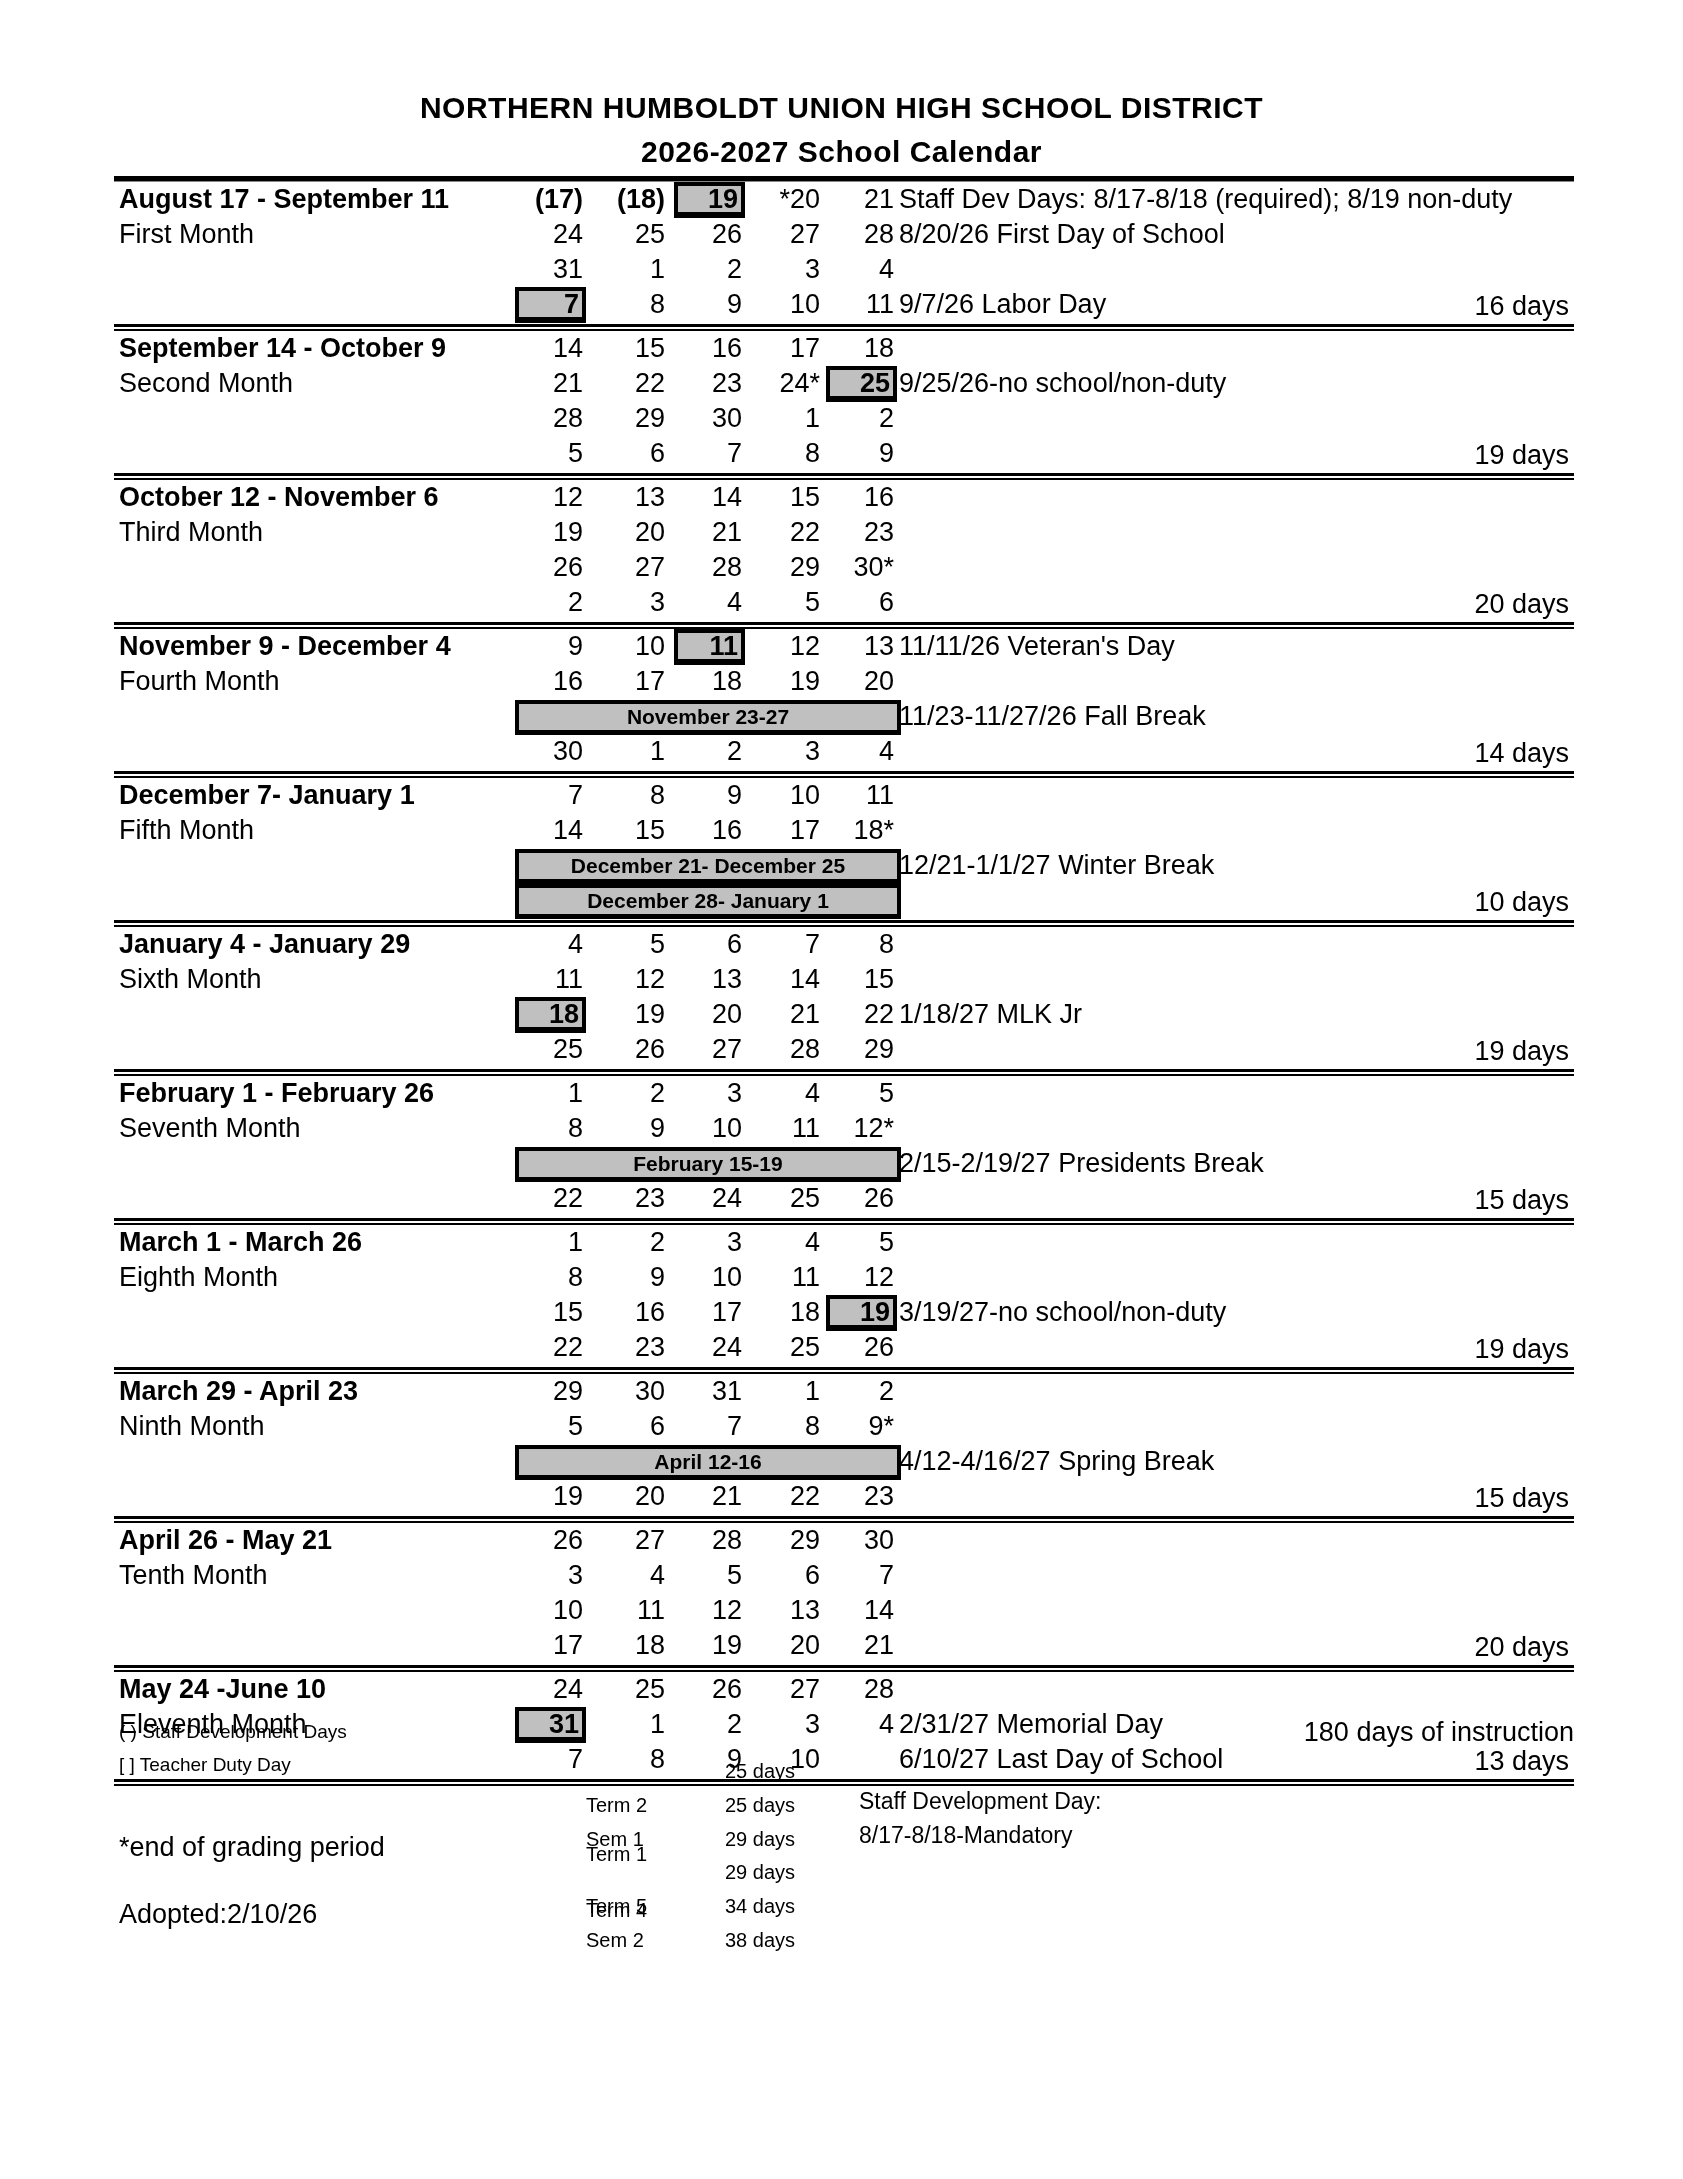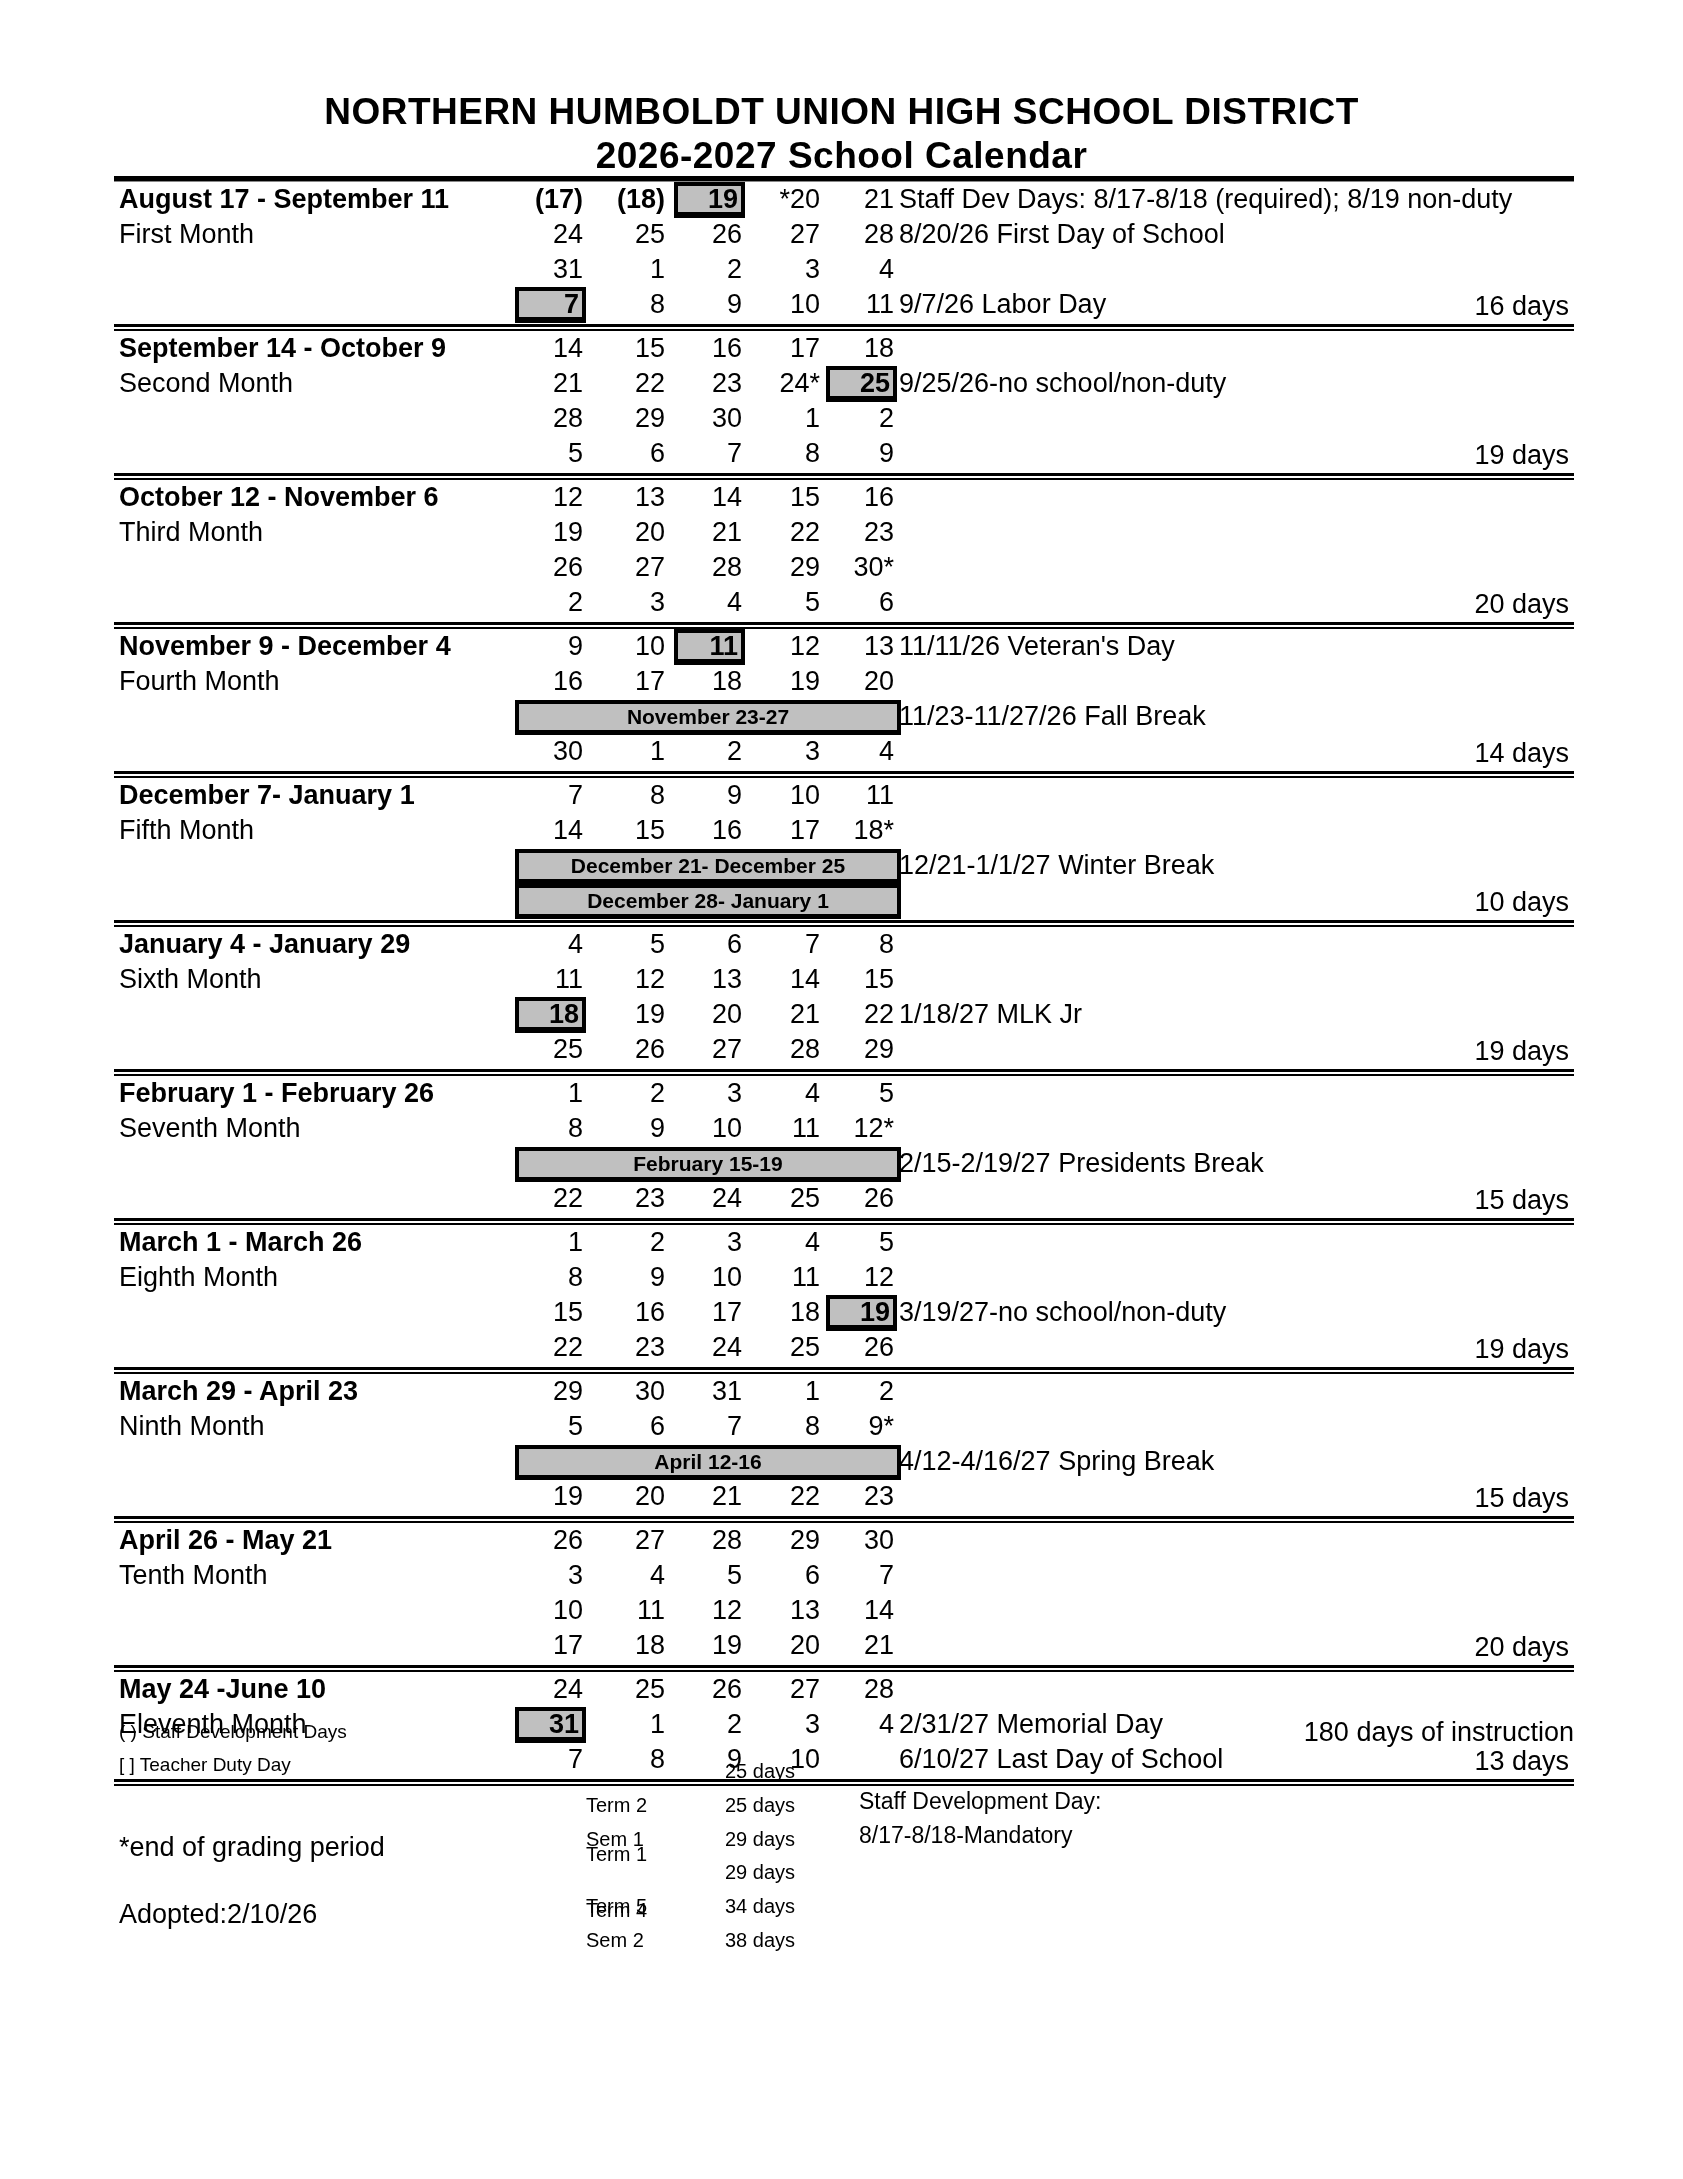--- a/index.html
+++ b/index.html
@@ -1,20 +1,20 @@
 <!DOCTYPE html>
 <html><head>
 <meta charset="utf-8">
 <style>
   * { box-sizing: border-box; margin: 0; padding: 0; }
   html, body { width: 1683px; height: 2179px; background: #ffffff; }
   body { position: relative; font-family: "Liberation Sans", "DejaVu Sans", sans-serif; color: #000; overflow: hidden; }
   .title {
     position: absolute; left: 0; width: 1683px; text-align: center;
-    font-weight: bold; font-size: 37px; letter-spacing: 0.5px;
+    font-weight: bold; font-size: 30px; letter-spacing: 0.5px;
   }
   .title.t1 { top: 91px; }
   .title.t2 { top: 135px; }
   .sheet { position: absolute; left: 114px; width: 1460px; top: 176px; }
   .rule-top { height: 6px; background: #000; border-bottom: 1px solid #888; }
   .rule-dbl { height: 7px; border-top: 3px solid #000; border-bottom: 2px solid #000; margin-top: 2px; }
   .block { position: relative; }
   .row { position: relative; height: 35px; font-size: 27px; line-height: 35px; white-space: nowrap; }
   .label { position: absolute; left: 5px; top: 0; }
   .label.bold { font-weight: bold; }

